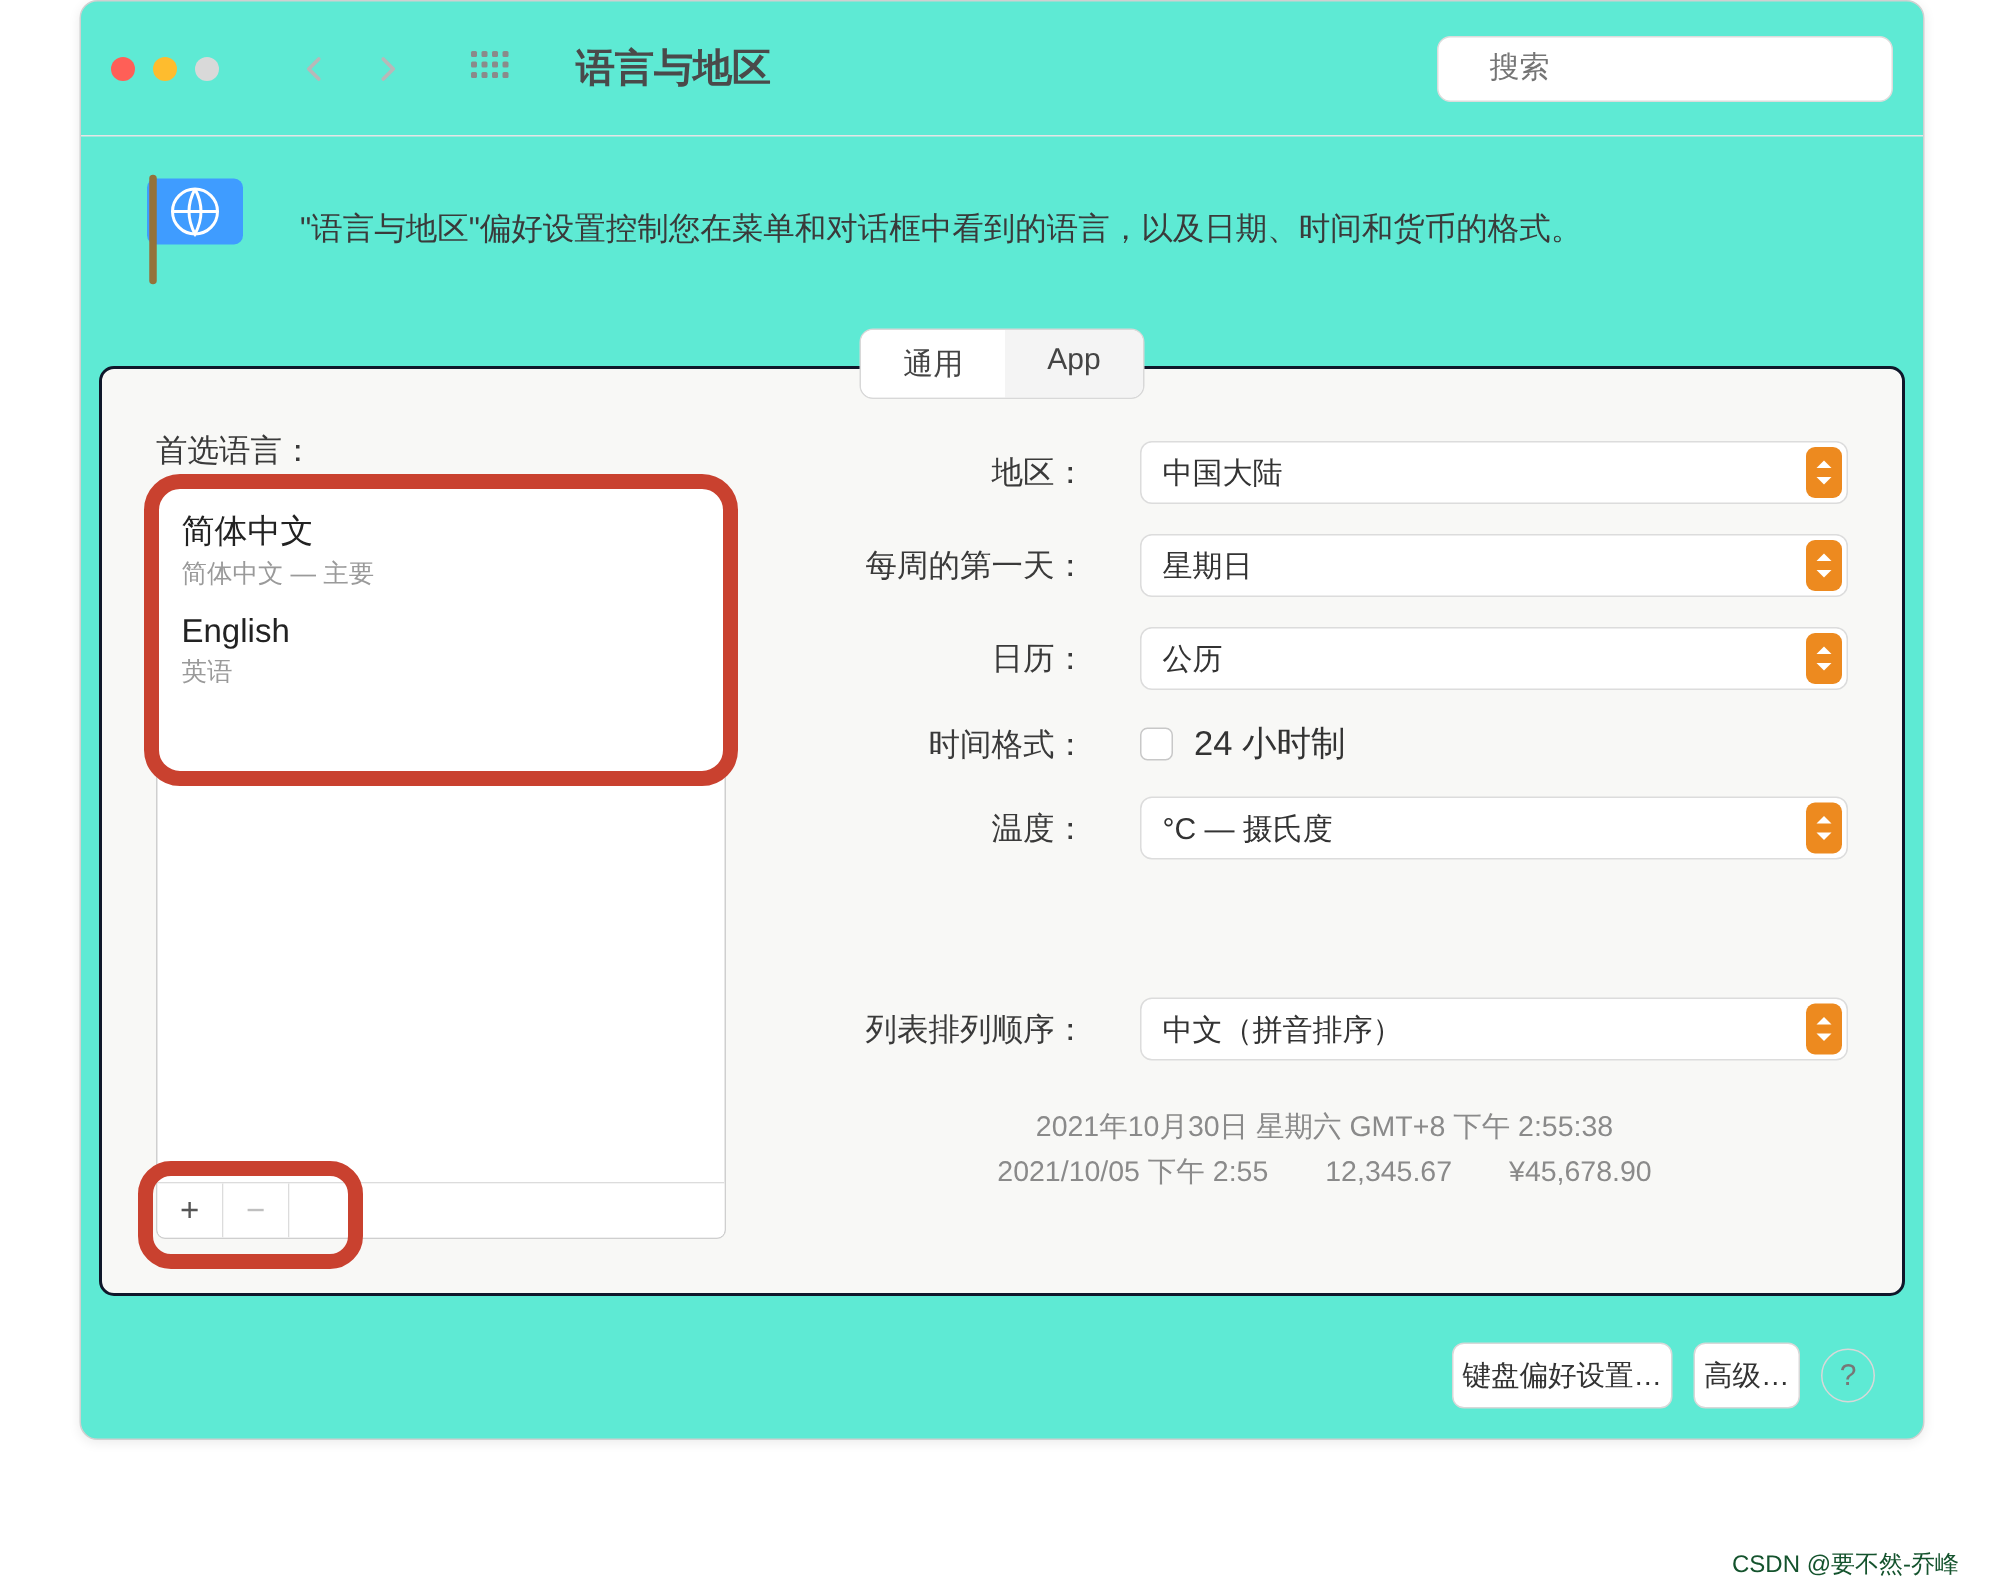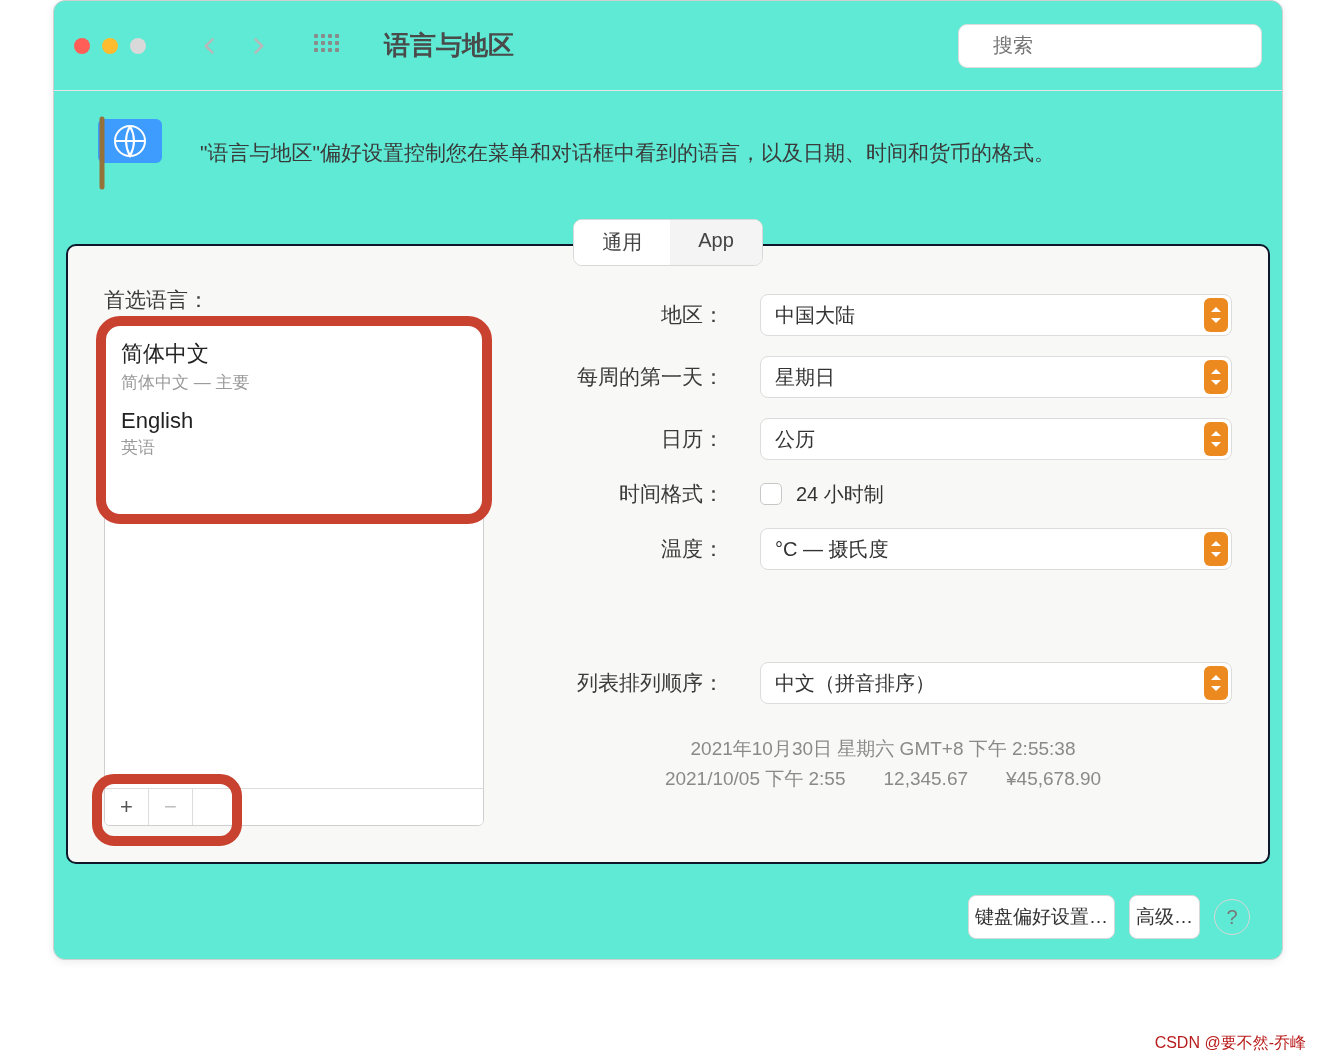--- a/index.html
+++ b/index.html
@@ -49,21 +49,21 @@
     .stepper { position: absolute; right: 3px; top: 3px; bottom: 3px; width: 24px; background: #ed8a1f; border-radius: 6px; display: flex; flex-direction: column; align-items: center; justify-content: center; }
     .stepper::before { content: ""; border: 5px solid transparent; border-bottom-color: #fff; margin-bottom: 3px; display: block; }
     .stepper::after { content: ""; border: 5px solid transparent; border-top-color: #fff; margin-top: 3px; display: block; }
     .chk-row { display: flex; align-items: center; gap: 14px; }
     .chk { width: 22px; height: 22px; border: 1px solid #c8c8c8; border-radius: 5px; background: #fff; }
     .spacer { height: 72px; }
     .preview { text-align: center; font-size: 19px; color: #8a8a8a; line-height: 1.6; margin-top: 30px; }
     .footer { position: absolute; bottom: 20px; right: 32px; display: flex; gap: 14px; align-items: center; }
     .btn { padding: 8px 6px; background: #fff; border: 1px solid #d8d8d8; border-radius: 8px; font-size: 19px; color: #333; cursor: pointer; }
     .help { width: 36px; height: 36px; border: 1px solid #d8d8d8; border-radius: 50%; display: flex; align-items: center; justify-content: center; font-size: 20px; color: #777; cursor: pointer; }
-    .watermark { position: absolute; bottom: 8px; right: 30px; font-size: 16px; color: #b91c1c; }
+    .watermark { position: absolute; bottom: 8px; right: 30px; font-size: 16px; color: #14532d; }
   </style>
 </head>
 <body>
 
 <div class="window">
   <div class="toolbar">
     <div class="traffic">
       <div class="dot red"></div>
       <div class="dot yellow"></div>
       <div class="dot gray"></div>
@@ -165,21 +165,21 @@
         <div class="row-lbl">日历：</div>
         <div class="select">
             <span>公历</span>
             <span class="stepper"></span>
           </div>
       </div>
       <div class="row">
         <div class="row-lbl">时间格式：</div>
         <div class="chk-row" style="flex:1">
           <div class="chk"></div>
-          <span style="font-size:20px;color:#333">24 小时制</span>
+          <span style="font-size:23px;color:#333">24 小时制</span>
         </div>
       </div>
       <div class="row">
         <div class="row-lbl">温度：</div>
         <div class="select">
             <span>°C — 摄氏度</span>
             <span class="stepper"></span>
           </div>
       </div>
 

